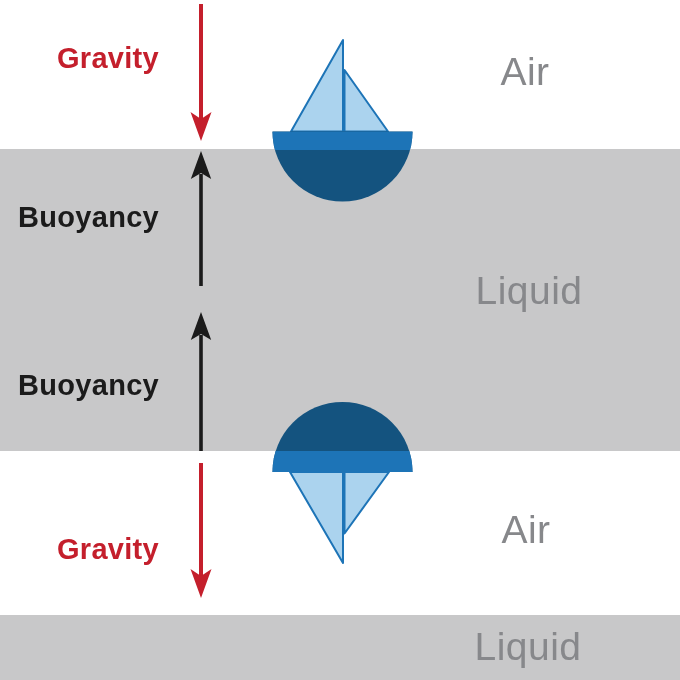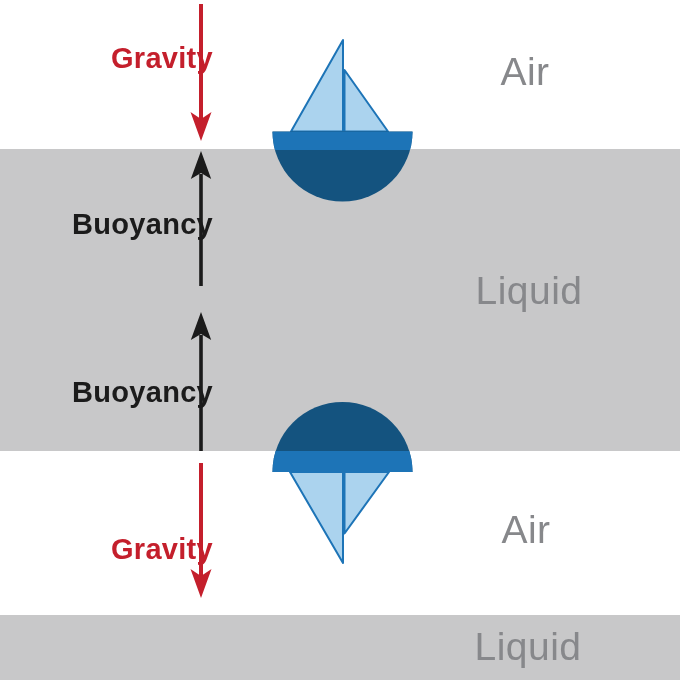--- a/index.html
+++ b/index.html
@@ -37,30 +37,30 @@
     letter-spacing:0.5px;
     white-space:nowrap;
   }
   #air-label-top{left:525px;top:55px;}
   #liquid-label-top{left:529px;top:274px;}
   #air-label-bottom{left:526px;top:513px;}
   #liquid-label-bottom{left:528px;top:630px;}
 
   .force-label{
     position:absolute;
-    right:467px;              
+    right:521px;              
     text-align:right;
     font-size:29px;
     line-height:34px;
     font-weight:bold;
     letter-spacing:0.3px;
     white-space:nowrap;
   }
   .force-label.gravity{color:var(--gravity-red);}
-  .force-label.buoyancy{color:var(--force-black);margin-top:7px;}
+  .force-label.buoyancy{color:var(--force-black);}
   #gravity-label-top{top:41px;}
   #buoyancy-label-top{top:200px;}
   #buoyancy-label-bottom{top:368px;}
   #gravity-label-bottom{top:532px;}
 
   .arrows-layer{position:absolute;left:0;top:0;width:680px;height:680px;}
   .arrow-red-line{stroke:var(--gravity-red);stroke-width:4;}
   .arrow-red-head{fill:var(--gravity-red);}
   .arrow-black-line{stroke:var(--force-black);stroke-width:3.6;}
   .arrow-black-head{fill:var(--force-black);}

